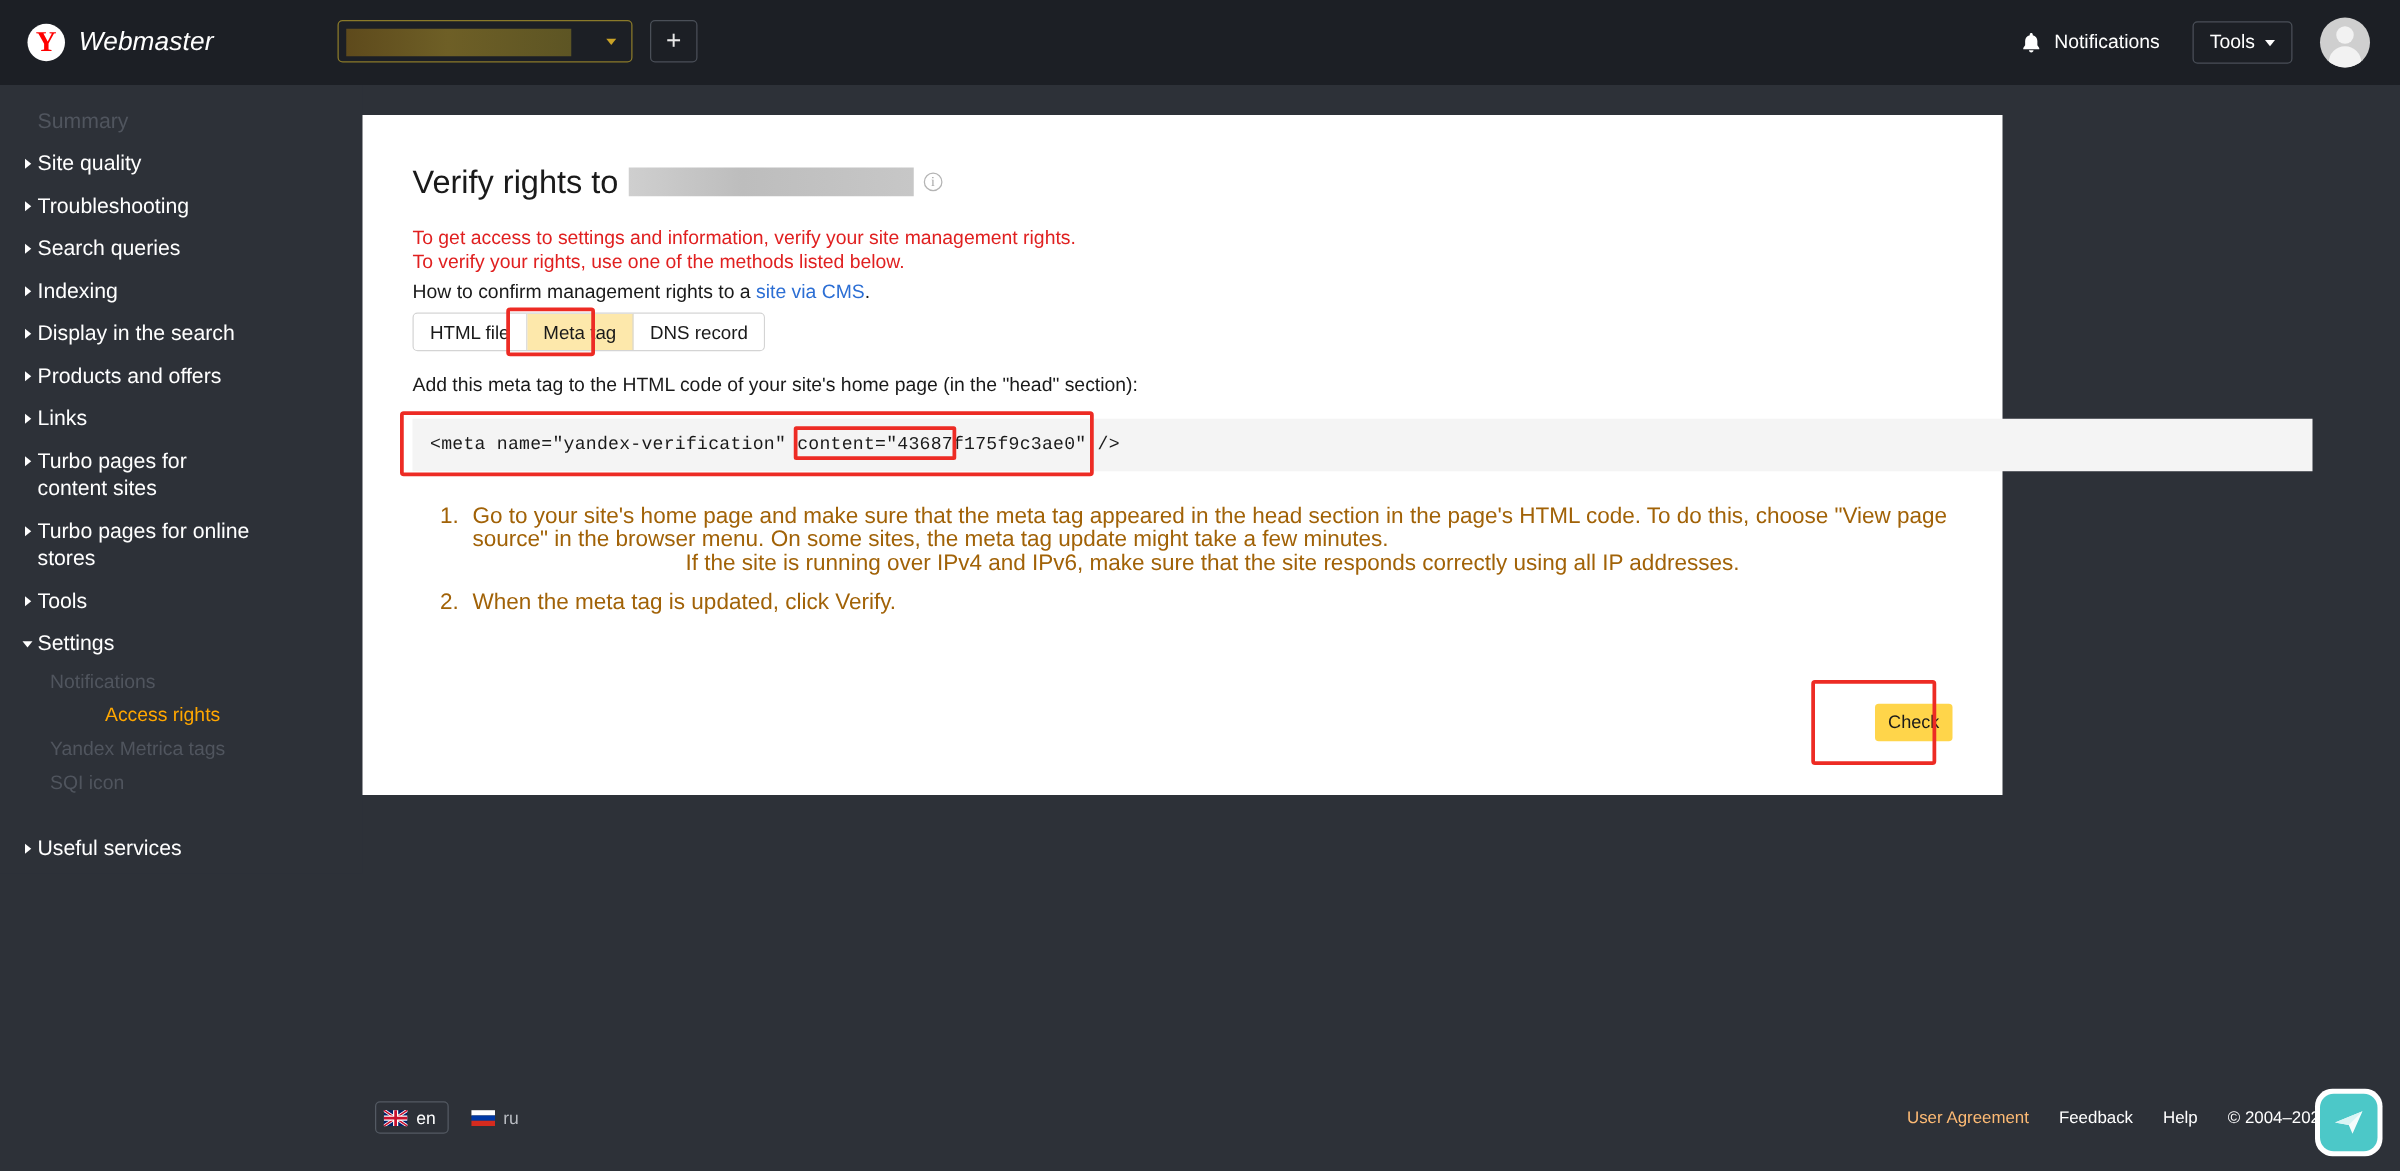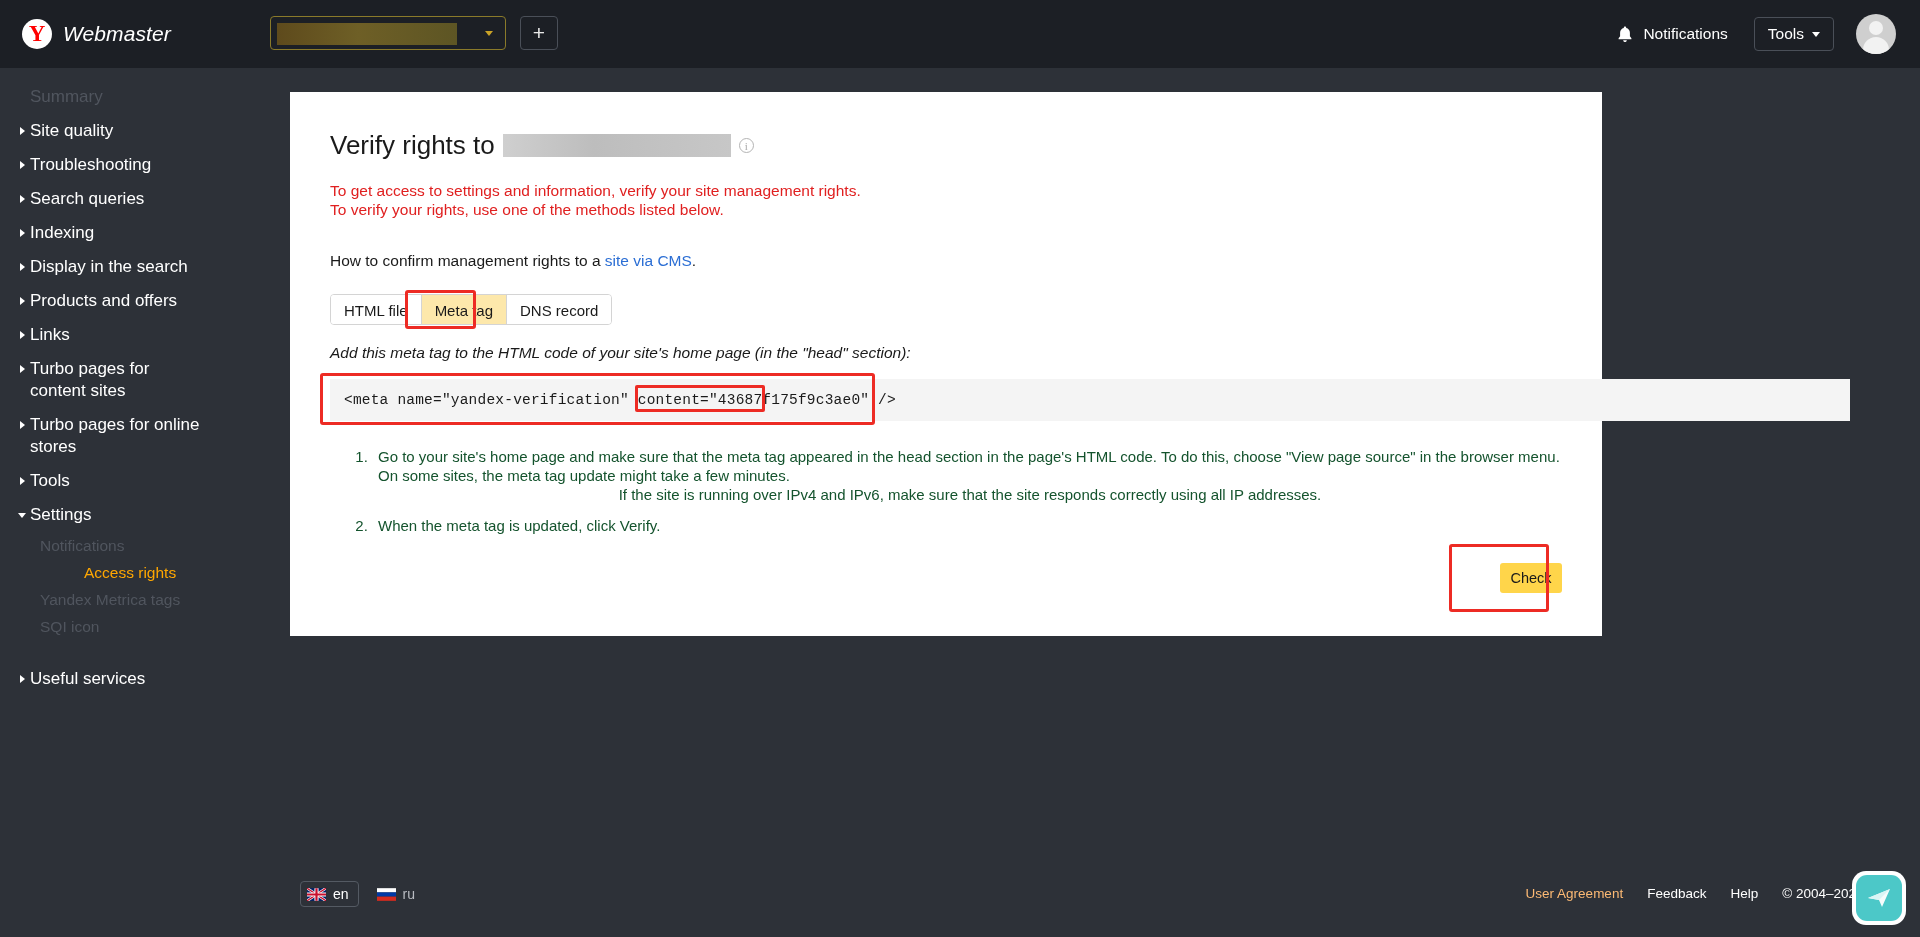--- a/index.html
+++ b/index.html
@@ -137,43 +137,43 @@
   .info-icon {
     display:inline-block; margin-left: 8px;
     width: 15px; height: 15px; border-radius: 50%;
     border: 1px solid #b4b4b4; color: #a8a8a8;
     font-size: 11px; line-height: 14px; text-align: center;
     font-family: "Liberation Serif", serif;
   }
   .warn {
     color: #e02020; font-size: 15.5px; line-height: 19px; margin-top: 20px;
   }
-  .howto { font-size: 15.5px; color: #1a1a1a; margin-top: 33px; }
+  .howto { font-size: 15.5px; color: #1a1a1a; margin-top: 6px; }
   .howto a { color: #2b6ed4; text-decoration: none; }
 
-  .tabs-wrap { position: relative; margin-top: 24px; display: inline-block; }
+  .tabs-wrap { position: relative; margin-top: 7px; display: inline-block; }
   .tabs {
     display: flex; border: 1px solid #d4d4d4; border-radius: 4px;
     overflow: hidden; height: 31px; background:#fff;
   }
   .tab {
     padding: 0 13px; height: 31px; line-height: 31px;
     font-size: 15px; color: #1a1a1a;
     border-right: 1px solid #d4d4d4; background: #ffffff;
   }
   .tab:last-child { border-right: none; }
   .tab.selected { background: #fde8ab; }
   .tab-anno {
     position: absolute; left: 75px; top: -4px;
     width: 71px; height: 39px;
     border: 3px solid #ed2b24; border-radius: 3px;
     pointer-events: none;
   }
 
-  .addthis { font-size: 15.5px; color: #1a1a1a; margin-top: 19px; font-style: italic; }
+  .addthis { font-size: 15.5px; color: #1a1a1a; margin-top: 19px; }
 
   .code-wrap { position: relative; margin-top: 17px; width: 1520px; }
   .code-box {
     background: #f4f4f4; height: 42px;
     display: flex; align-items: center;
     padding-left: 14px;
     font-family: "Liberation Mono", monospace;
     font-size: 14.5px; color: #1a1a1a; letter-spacing: .2px;
   }
   .code-anno {
@@ -182,21 +182,21 @@
     border: 3px solid #ed2b24; border-radius: 3px;
     pointer-events: none;
   }
   .code-val-anno {
     position: absolute; left: 305px; top: 6px;
     width: 130px; height: 27px;
     border: 3px solid #ed2b24; border-radius: 2px;
     pointer-events: none;
   }
 
-  ol.steps { margin: 26px 0 0 42px; font-size: 15px; color: #14532d; }
+  ol.steps { margin: 26px 0 0 42px; font-size: 18px; color: #a16207; }
   ol.steps > li { line-height: 19px; margin-bottom: 0; padding-left: 6px; }
   ol.steps > li + li { margin-top: 12px; }
   .step-sub { display: block; text-align: center; }
 
   .check-wrap { position: absolute; right: 40px; bottom: 43px; padding-left: 32px; }
   .check-btn {
     width: 62px; height: 30px;
     background: #ffd54a; border: none; border-radius: 3px;
     font-size: 14.5px; color: #1a1a1a;
     font-family: "Liberation Sans", sans-serif;

